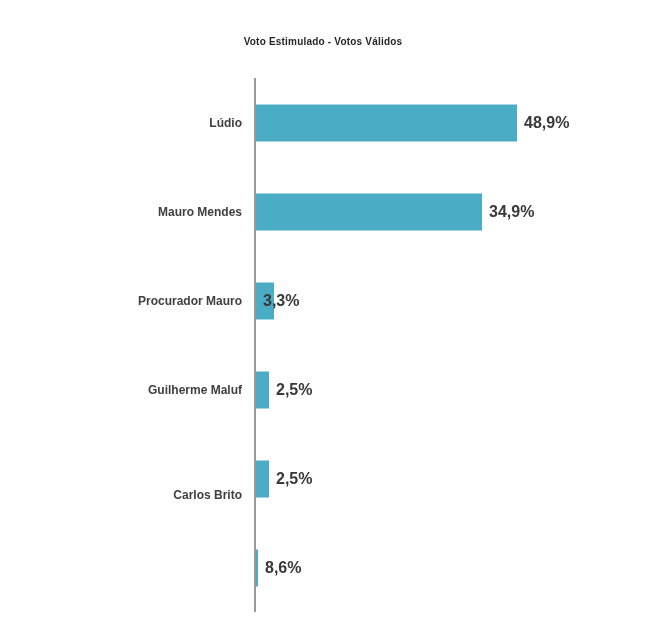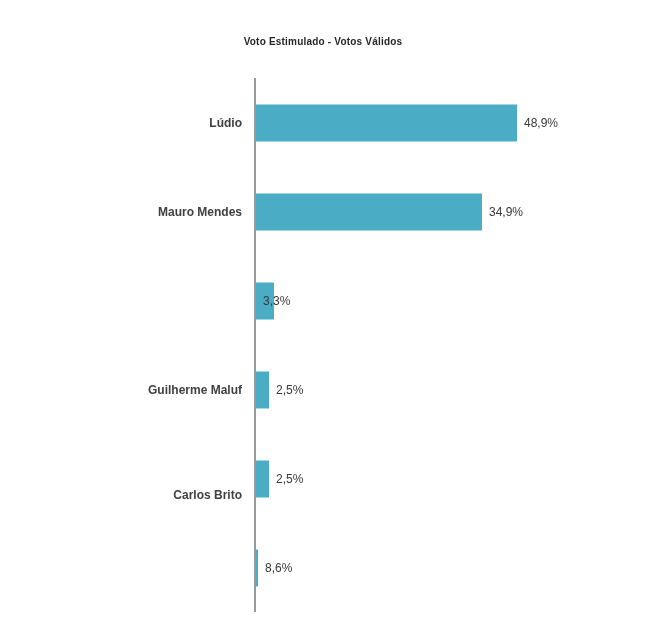--- a/index.html
+++ b/index.html
@@ -62,22 +62,22 @@
     position: absolute;
     left: 256px;
     top: 50%;
     transform: translateY(-50%);
     height: 37px;
   }
   .val-label {
     position: absolute;
     top: 50%;
     transform: translateY(-50%);
-    font-size: 12px;
-    font-weight: 400;
+    font-size: 16px;
+    font-weight: 700;
     color: #383838;
     white-space: nowrap;
   }
 </style>
 </head>
 <body>
 
 <div id="canvas" style="background: rgb(255, 255, 255);">
   <div class="chart-title" style="color: rgb(38, 38, 38);">Voto Estimulado - Votos Válidos</div>
   <div class="plot">
@@ -86,20 +86,21 @@
           <div class="cat-label" style="color: rgb(64, 64, 64);">Lúdio</div>
           <div class="bar" style="width: 261px; background: rgb(75, 172, 198);"></div>
           <div class="val-label" style="left: 524px;">48,9%</div>
         </div>
         <div class="row" style="top: 167px;">
           <div class="cat-label" style="color: rgb(64, 64, 64);">Mauro Mendes</div>
           <div class="bar" style="width: 226px; background: rgb(75, 172, 198);"></div>
           <div class="val-label" style="left: 489px;">34,9%</div>
         </div>
         <div class="row" style="top: 256px;">
+          <div class="cat-label" style="color: rgb(64, 64, 64);">Procurador Mauro</div>
           <div class="bar" style="width: 18px; background: rgb(75, 172, 198);"></div>
           <div class="val-label" style="left: 263px;">3,3%</div>
         </div>
         <div class="row" style="top: 345px;">
           <div class="cat-label" style="color: rgb(64, 64, 64);">Guilherme Maluf</div>
           <div class="bar" style="width: 13px; background: rgb(75, 172, 198);"></div>
           <div class="val-label" style="left: 276px;">2,5%</div>
         </div>
         <div class="row" style="top: 434px;">
           <div class="cat-label" style="color: rgb(64, 64, 64); margin-top: 16px;">Carlos Brito</div>

